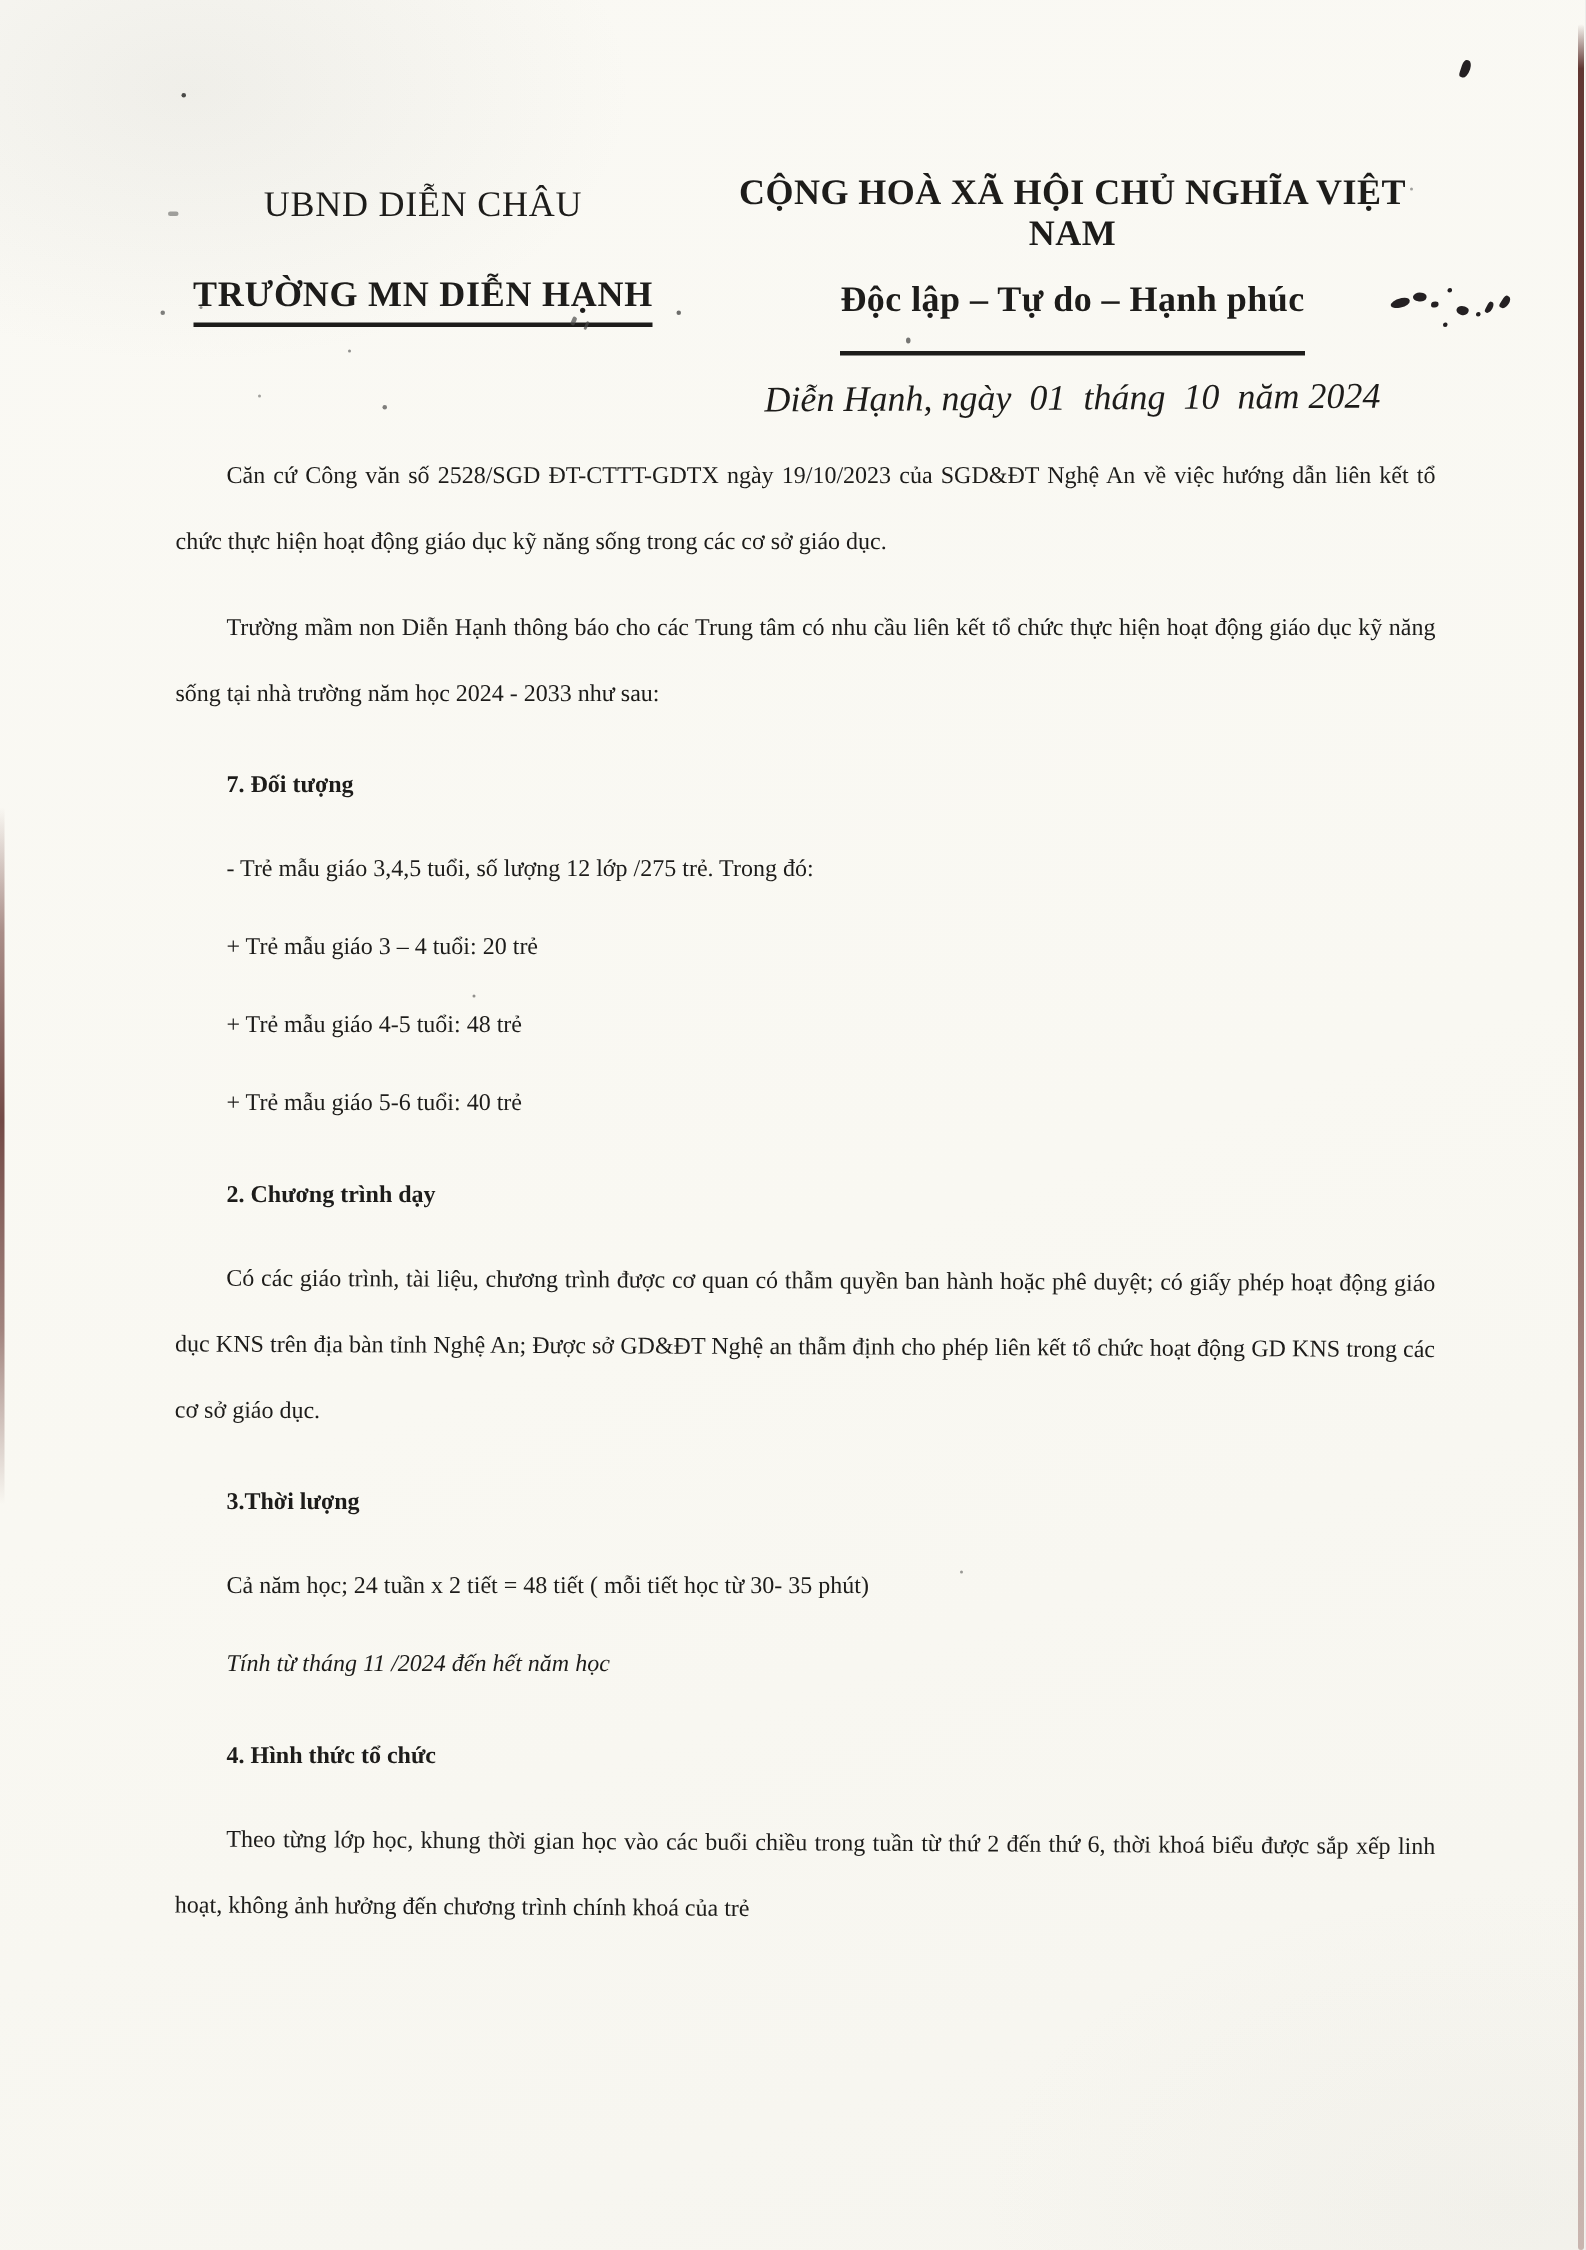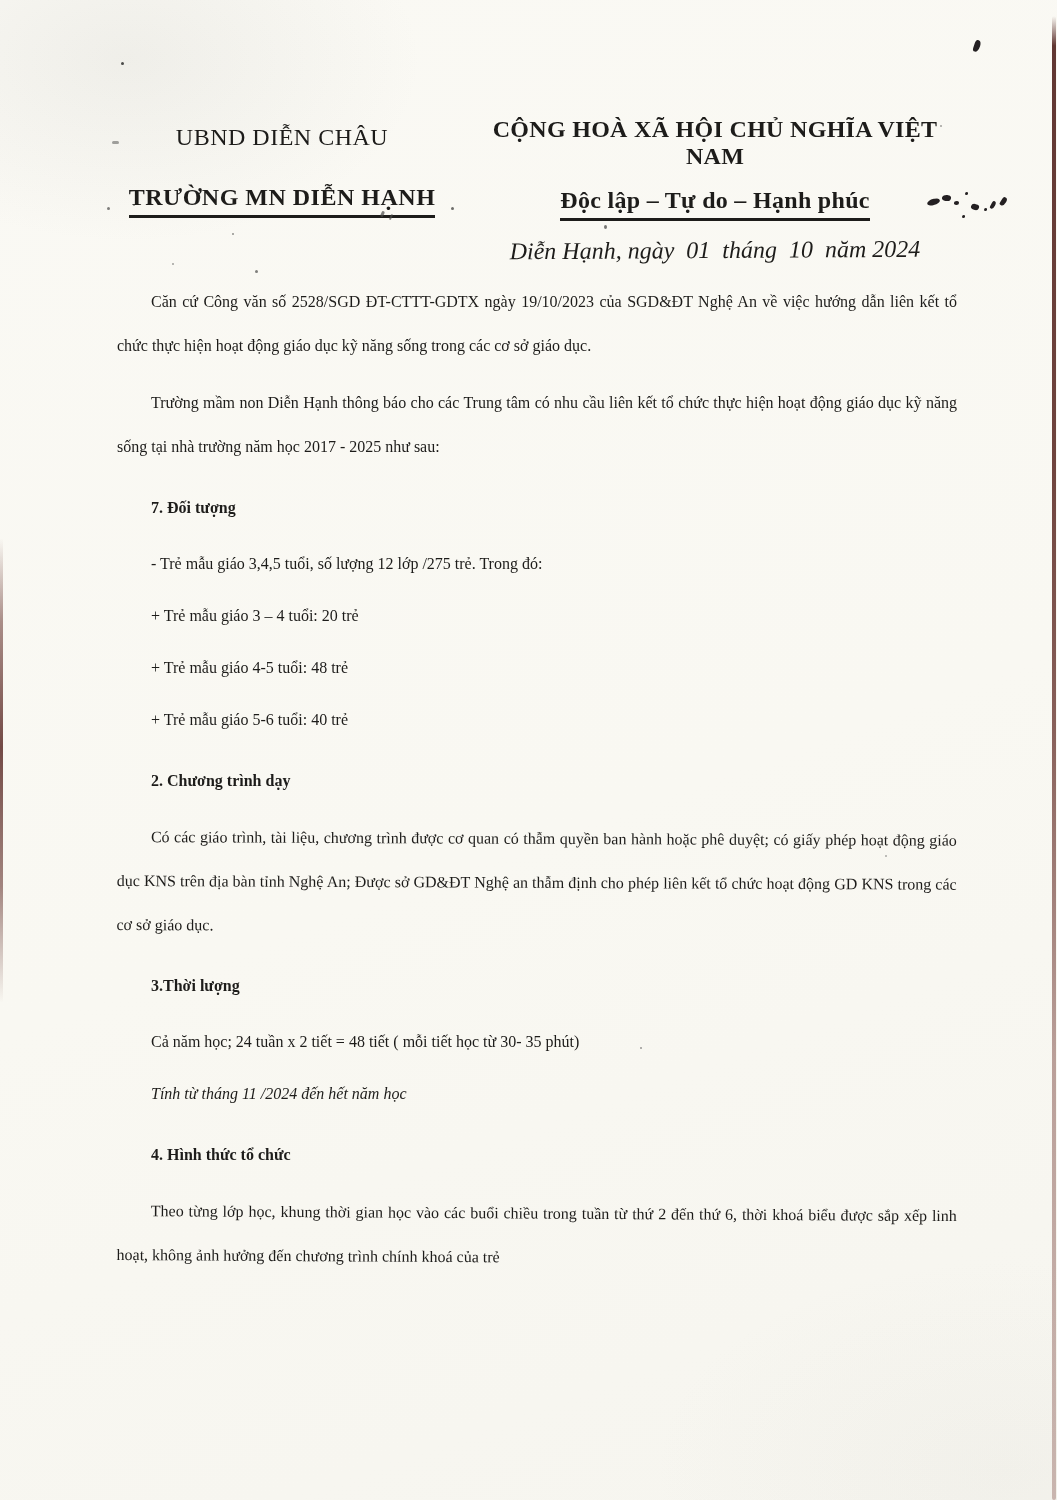--- a/index.html
+++ b/index.html
@@ -18,21 +18,21 @@
   .content{padding:116px 100px 0 117px;}
   
   .hdr{display:flex;align-items:flex-start;}
   .hdr-left{width:330px;text-align:center;padding-top:8px;flex:none;}
   .hdr-left .org1{font-size:24px;letter-spacing:.5px;}
   .hdr-left .org2{display:inline-block;margin-top:15px;font-size:24px;font-weight:bold;
     letter-spacing:.5px;border-bottom:3px solid var(--ink,#1d1c1a);padding-bottom:4px;}
   .hdr-right{flex:1;text-align:center;margin-left:26px;}
   .hdr-right .national{font-size:24px;font-weight:bold;letter-spacing:.3px;}
   .hdr-right .motto{display:inline-block;margin-top:17px;font-size:24px;font-weight:bold;
-    border-bottom:3px solid var(--ink,#1d1c1a);padding-bottom:4px;letter-spacing:.3px;}
+    border-bottom:3px solid var(--ink,#1d1c1a);padding-bottom:20px;letter-spacing:.3px;}
   .hdr-right .dateline{margin-top:16px;font-size:24px;font-style:italic;
     white-space:pre-wrap;transform:rotate(-0.35deg);}
   
   .title-block{text-align:center;padding-left:80px;}
   .doc-title{margin-top:54px;font-size:27px;font-weight:bold;letter-spacing:.5px;}
   .doc-subtitle{margin:16px auto 0;max-width:790px;font-size:24px;font-weight:bold;line-height:36px;}
   
   .body{margin-top:16px;font-size:16px;line-height:44px;}
   p.para{margin:0 0 13px 0;text-align:justify;text-indent:34px;}
   .heading{margin:17px 0 12px 0;font-weight:bold;text-indent:34px;}
@@ -69,21 +69,21 @@
       <div class="hdr-right">
         <div class="national">CỘNG HOÀ XÃ HỘI CHỦ NGHĨA VIỆT NAM</div>
         <span class="motto">Độc lập – Tự do – Hạnh phúc</span>
         <div class="dateline">Diễn Hạnh, ngày  01  tháng  10  năm 2024</div>
       </div>
     </div>
 
 
     <div class="body">
       <p class="para">Căn cứ Công văn số 2528/SGD ĐT-CTTT-GDTX ngày 19/10/2023 của SGD&amp;ĐT Nghệ An về việc hướng dẫn liên kết tổ chức thực hiện hoạt động giáo dục kỹ năng sống trong các cơ sở giáo dục.</p>
-      <p class="para">Trường mầm non Diễn Hạnh thông báo cho các Trung tâm có nhu cầu liên kết tổ chức thực hiện hoạt động giáo dục kỹ năng sống tại nhà trường năm học 2017 - 2025 như sau:</p>
+      <p class="para">Trường mầm non Diễn Hạnh thông báo cho các Trung tâm có nhu cầu liên kết tổ chức thực hiện hoạt động giáo dục kỹ năng sống tại nhà trường năm học 2024 - 2033 như sau:</p>
 
       <div class="heading">7. Đối tượng</div>
       <div class="item">- Trẻ mẫu giáo 3,4,5 tuổi, số lượng 12 lớp /275 trẻ. Trong đó:</div>
       <div class="item">+ Trẻ mẫu giáo 3 – 4 tuổi: 20 trẻ</div>
       <div class="item">+ Trẻ mẫu giáo 4-5 tuổi: 48 trẻ</div>
       <div class="item">+ Trẻ mẫu giáo 5-6 tuổi: 40 trẻ</div>
 
       <div class="heading">2. Chương trình dạy</div>
       <p class="para tilt-a">Có các giáo trình, tài liệu, chương trình được cơ quan có thẫm quyền ban hành hoặc phê duyệt; có giấy phép hoạt động giáo dục KNS trên địa bàn tỉnh Nghệ An; Được sở GD&amp;ĐT Nghệ an thẫm định cho phép liên kết tổ chức hoạt động GD KNS trong các cơ sở giáo dục.</p>
 

